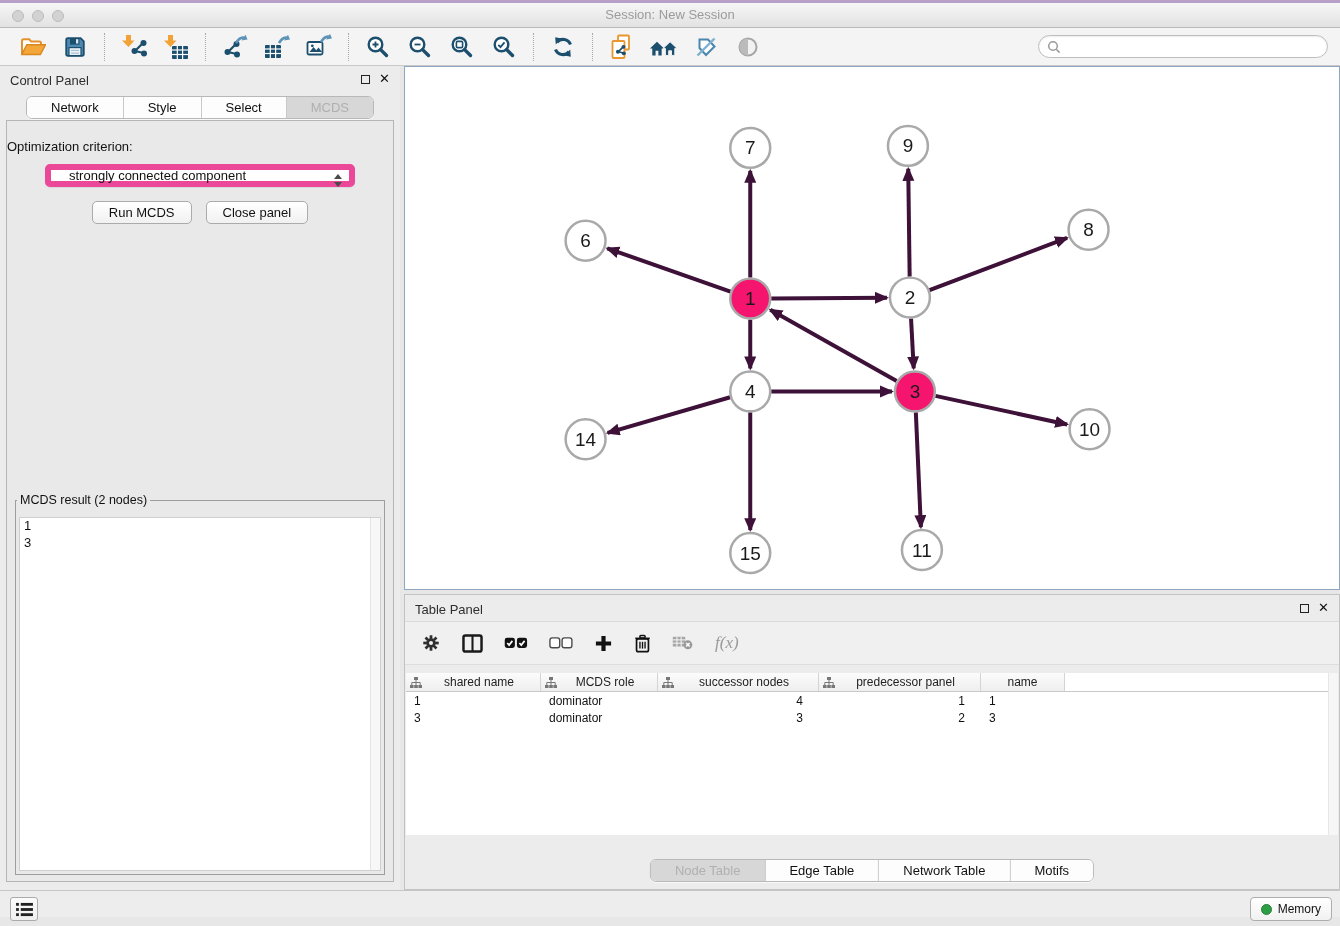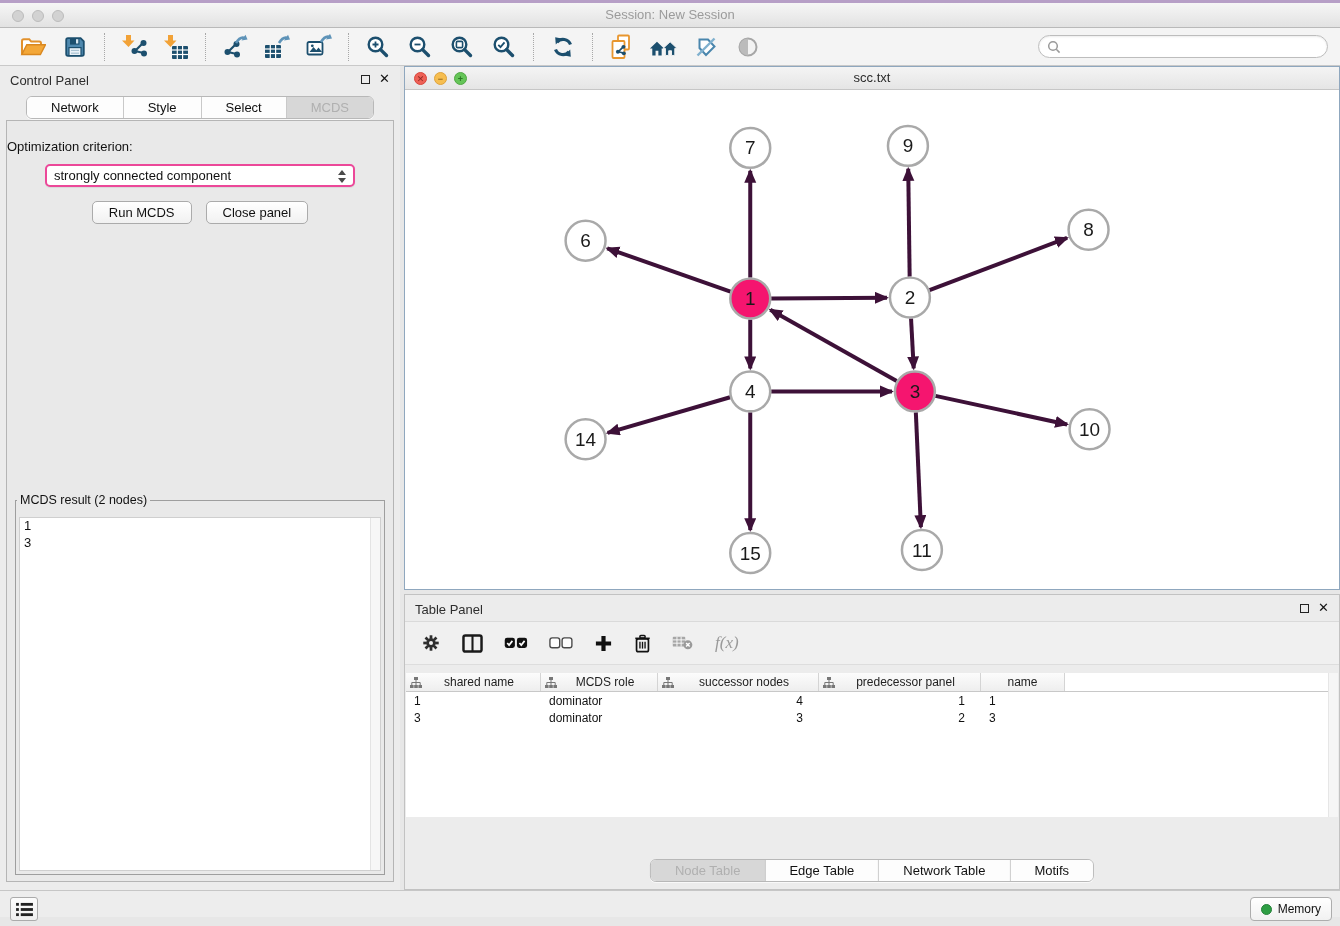--- a/index.html
+++ b/index.html
@@ -46,23 +46,23 @@
     background:#FDFDFD; box-shadow:0 1px 0 rgba(255,255,255,.7); }
   .cp-tabs { position:absolute; top:30px; left:50%; transform:translateX(-50%); }
   .seg-tab { padding:3px 24px; font-size:13px; color:#111; background:#FDFDFD;
     border-right:1px solid #C9C9C9; white-space:nowrap; }
   .seg-tab:last-child { border-right:none; }
   .seg-tab.active { background:#D7D7D7; color:#B0B0B0; }
 
   .cp-body { position:absolute; left:6px; right:6px; top:54px; bottom:8px;
     border:1px solid #B5B5B5; background:#E9E9E9; }
   .opt-label { margin-top:18px; text-align:left; font-size:13px; color:#111; }
-  .dropdown { margin:10px 38px 0; height:23px; background:#FFF; border:2px solid #ec4899;
+  .dropdown { margin:10px 38px 0; height:23px; background:#FFF; border:6px solid #ec4899;
     border-radius:5px; position:relative; display:flex; align-items:center;
-    font-size:13px; color:#111; padding-left:7px; box-shadow:0 1px 1px rgba(0,0,0,.07); }
+    font-size:13px; color:#111; padding-left:18px; box-shadow:0 1px 1px rgba(0,0,0,.07); }
   .stepper { position:absolute; right:7px; top:4px; display:flex; flex-direction:column; align-items:center; }
   .stepper i { display:block; width:0; height:0; border-left:4px solid transparent; border-right:4px solid transparent; }
   .stepper .up { border-bottom:5px solid #4A4A4A; margin-bottom:3px; }
   .stepper .dn { border-top:5px solid #4A4A4A; }
   .btn-row { margin-top:14px; display:flex; justify-content:center; gap:14px; }
   .mac-btn { padding:3px 16px; font-size:13px; color:#111; background:linear-gradient(#FFFFFF,#F1F1F1);
     border:1px solid #ABABAB; border-radius:5px; }
 
   fieldset.result-box { position:absolute; left:8px; right:8px; top:372px; bottom:6px;
     border:1px solid #9E9E9E; background:transparent; }
@@ -87,21 +87,21 @@
   
   .table-panel { position:absolute; left:404px; top:528px; width:936px; height:296px;
     background:#ECECEC; border:1px solid #C2C2C2; }
   .tp-head { position:relative; height:26px; }
   .tp-toolbar { position:absolute; top:26px; left:0; right:0; height:44px; background:#F0F0F0;
     border-top:1px solid #DADADA; border-bottom:1px solid #DDD;
     display:flex; align-items:center; padding-left:16px; gap:21px; }
   .tico { display:flex; align-items:center; justify-content:center; }
   .fx-label { font-family:"Liberation Serif","DejaVu Serif",serif; font-style:italic;
     font-size:17px; color:#9A9A9A; }
-  .tp-tablewrap { position:absolute; top:78px; left:1px; right:1px; height:144px; background:#FFF; }
+  .tp-tablewrap { position:absolute; top:78px; left:1px; right:1px; height:162px; background:#FFF; }
   .t-header { display:flex; height:19px; border-bottom:1px solid #C8C8C8; }
   .th { background:linear-gradient(#FCFCFC,#EEEEEE); border-right:1px solid #D4D4D4;
     display:flex; align-items:center; padding-left:4px; font-size:12px; color:#222; flex:none; }
   .th-label { margin:0 auto; padding-right:4px; }
   .tr { display:flex; height:17px; align-items:center; }
   .td { font-size:12px; color:#111; flex:none; overflow:hidden; white-space:nowrap; }
   .t-scroll { position:absolute; top:0; right:0; bottom:0; width:10px;
     background:#F6F6F6; border-left:1px solid #E6E6E6; }
   .tp-tabs { position:absolute; bottom:7px; left:50%; transform:translateX(-50%); }
 
@@ -320,28 +320,20 @@
         <div class="result-inner" id="result-inner">
           <div class="result-scroll"></div>
         <div class="result-line">1</div>
             <div class="result-line">3</div>
           </div>
       </fieldset>
     </div>
   </div>
 
   <div class="net-win">
-    <div class="net-title">
-      <div class="tl-group">
-        <span class="tl red"></span>
-        <span class="tl yellow"></span>
-        <span class="tl green"></span>
-      </div>
-      <div class="net-title-text">scc.txt</div>
-    </div>
     <div class="net-canvas">
       <svg id="graph-svg" viewBox="0 0 934 499">
         <defs>
           <marker id="arrowhead" markerUnits="userSpaceOnUse" markerWidth="15" markerHeight="13" refX="12" refY="6" orient="auto">
             <path id="arrowhead-path" d="M0,0 L14,6 L0,12 Z" fill="#3D1138"></path>
           </marker>
         </defs>
       <line x1="345" y1="187" x2="345" y2="80" stroke="#3D1138" stroke-width="4" marker-end="url(#arrowhead)"></line>
           <line x1="325.18835217887363" y1="201.03590561439194" x2="201.69847142313844" y2="157.6273414699517" stroke="#3D1138" stroke-width="4" marker-end="url(#arrowhead)"></line>
           <line x1="365.9995898557659" y1="207.86875256340147" x2="482.00044920558975" y2="207.14374719246507" stroke="#3D1138" stroke-width="4" marker-end="url(#arrowhead)"></line>

